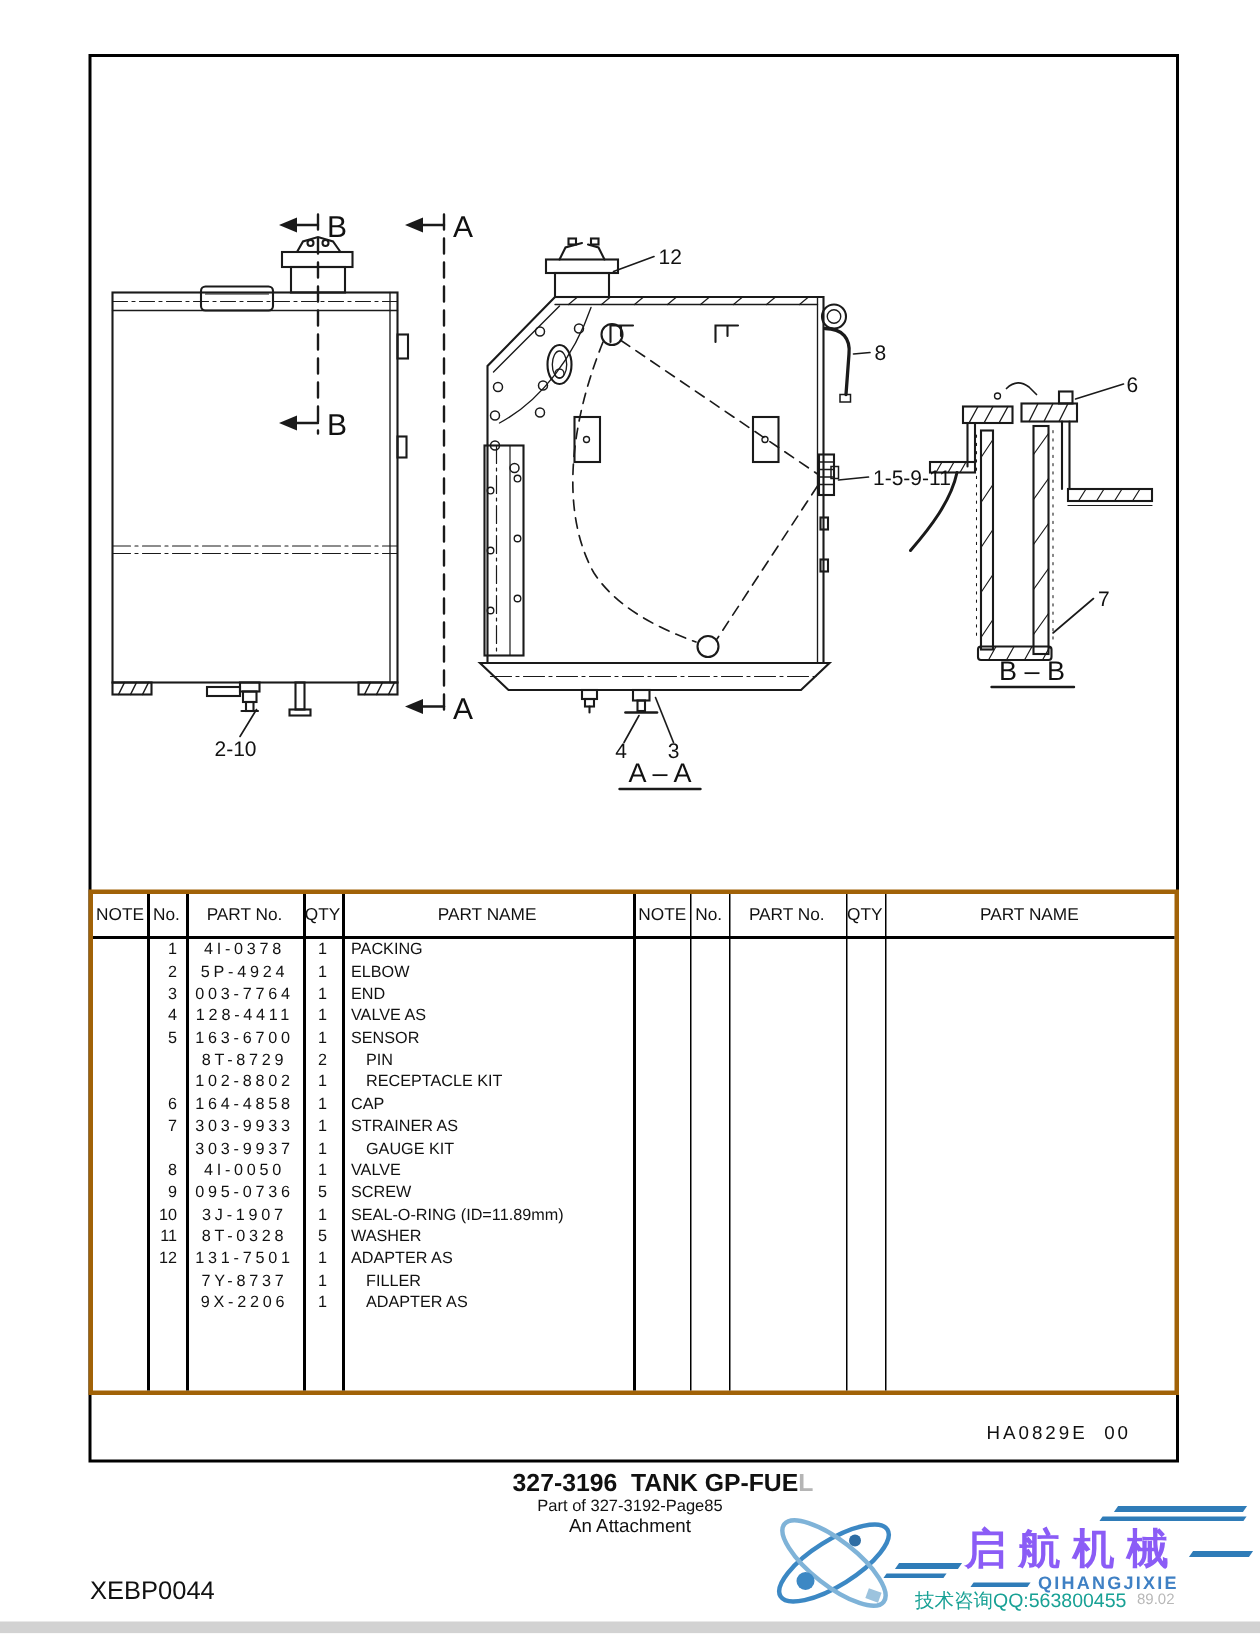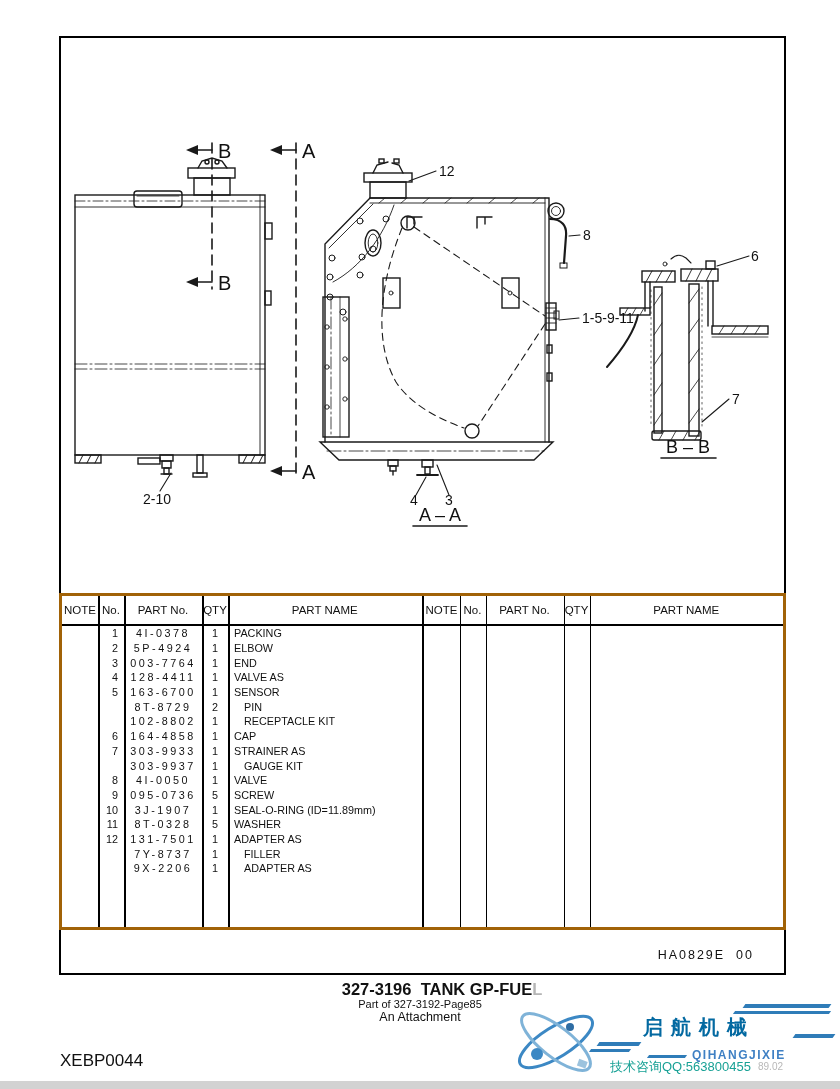--- a/index.html
+++ b/index.html
@@ -39,21 +39,21 @@
   .footer-title{position:absolute;left:0;top:980px;width:840px;text-align:center;
         font-size:16.5px;font-weight:bold;white-space:pre;padding-left:22px;}
   .footer-title .tail{color:#b5b5b5;}
   .footer-sub{position:absolute;left:0;top:998px;width:840px;text-align:center;font-size:11px;}
   .footer-att{position:absolute;left:0;top:1010px;width:840px;text-align:center;font-size:12.5px;}
   .doc-code{position:absolute;left:60px;top:1051px;font-size:17px;}
 
   
   .wm{position:absolute;left:498px;top:1000px;width:342px;height:86px;}
   .wm-logo{position:absolute;left:8px;top:0px;}
-  .wm-cn{position:absolute;left:145px;top:14px;font-size:20px;font-weight:bold;color:#0369a1;
+  .wm-cn{position:absolute;left:145px;top:14px;font-size:28px;font-weight:bold;color:#8b5cf6;
         letter-spacing:8px;white-space:nowrap;}
   .wm-en{position:absolute;left:194px;top:48px;font-size:12px;font-weight:bold;color:#3f80c4;
         letter-spacing:1.5px;}
   .wm-code{position:absolute;left:260px;top:61px;font-size:10px;color:#b8b8b8;text-align:right;}
   .wm-contact{position:absolute;left:112px;top:58px;font-size:13px;font-weight:normal;color:#18a195;
         white-space:nowrap;}
   .sw{position:absolute;background:#2f7cb8;transform:skewX(-35deg);}
   .sw1{left:246px;top:4px;width:86px;height:4px;}
   .sw2{left:236px;top:11px;width:96px;height:3px;}
   .sw3{left:100px;top:42px;width:42px;height:4px;}

